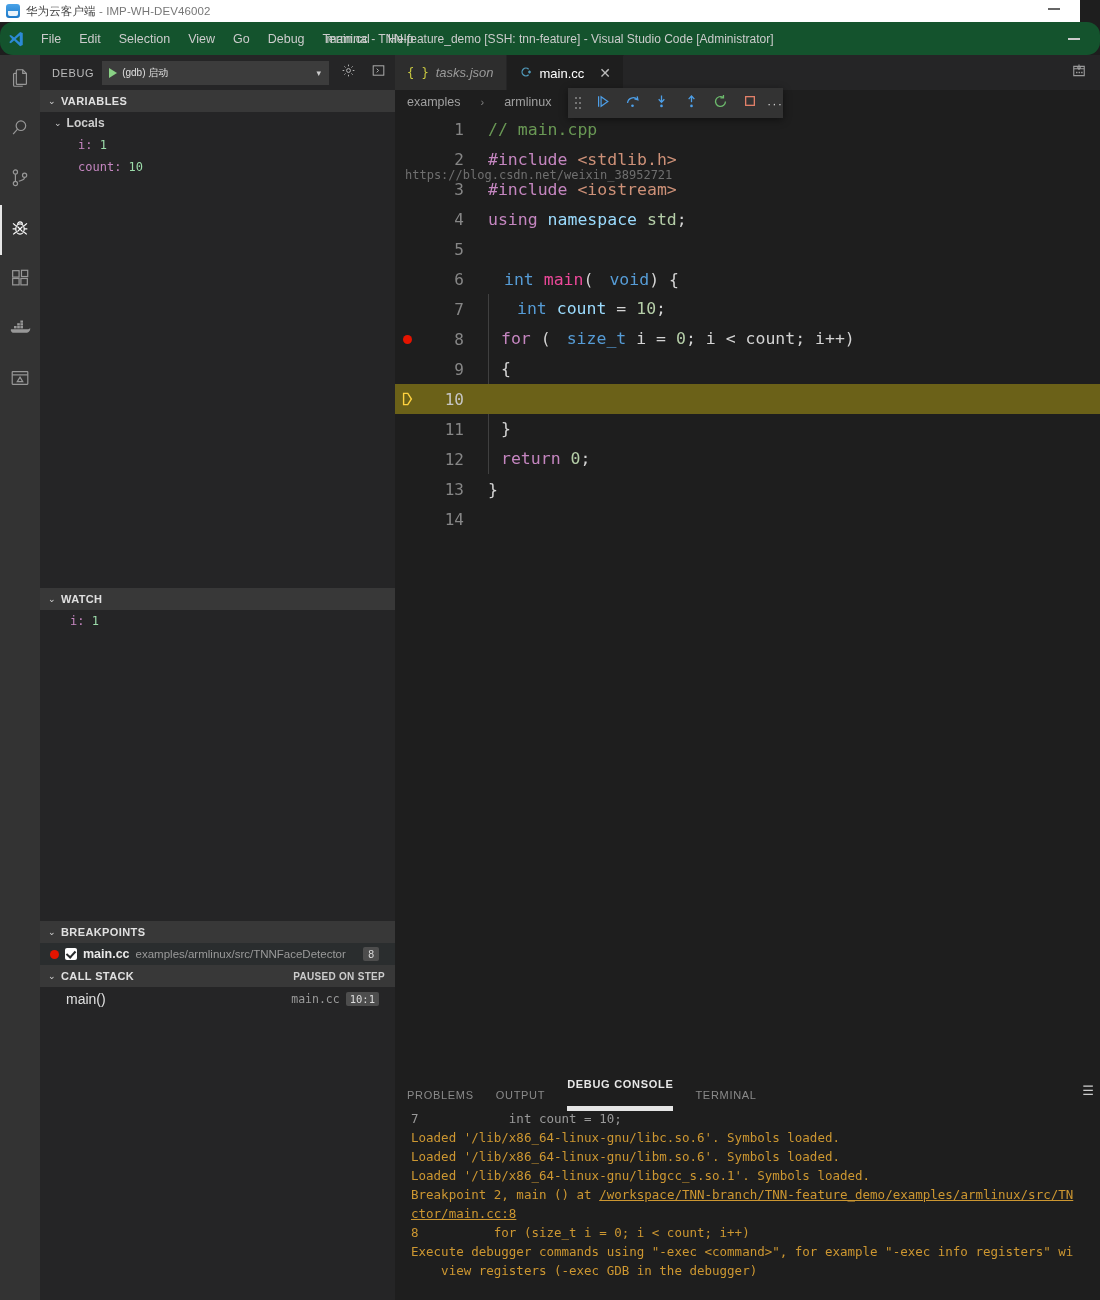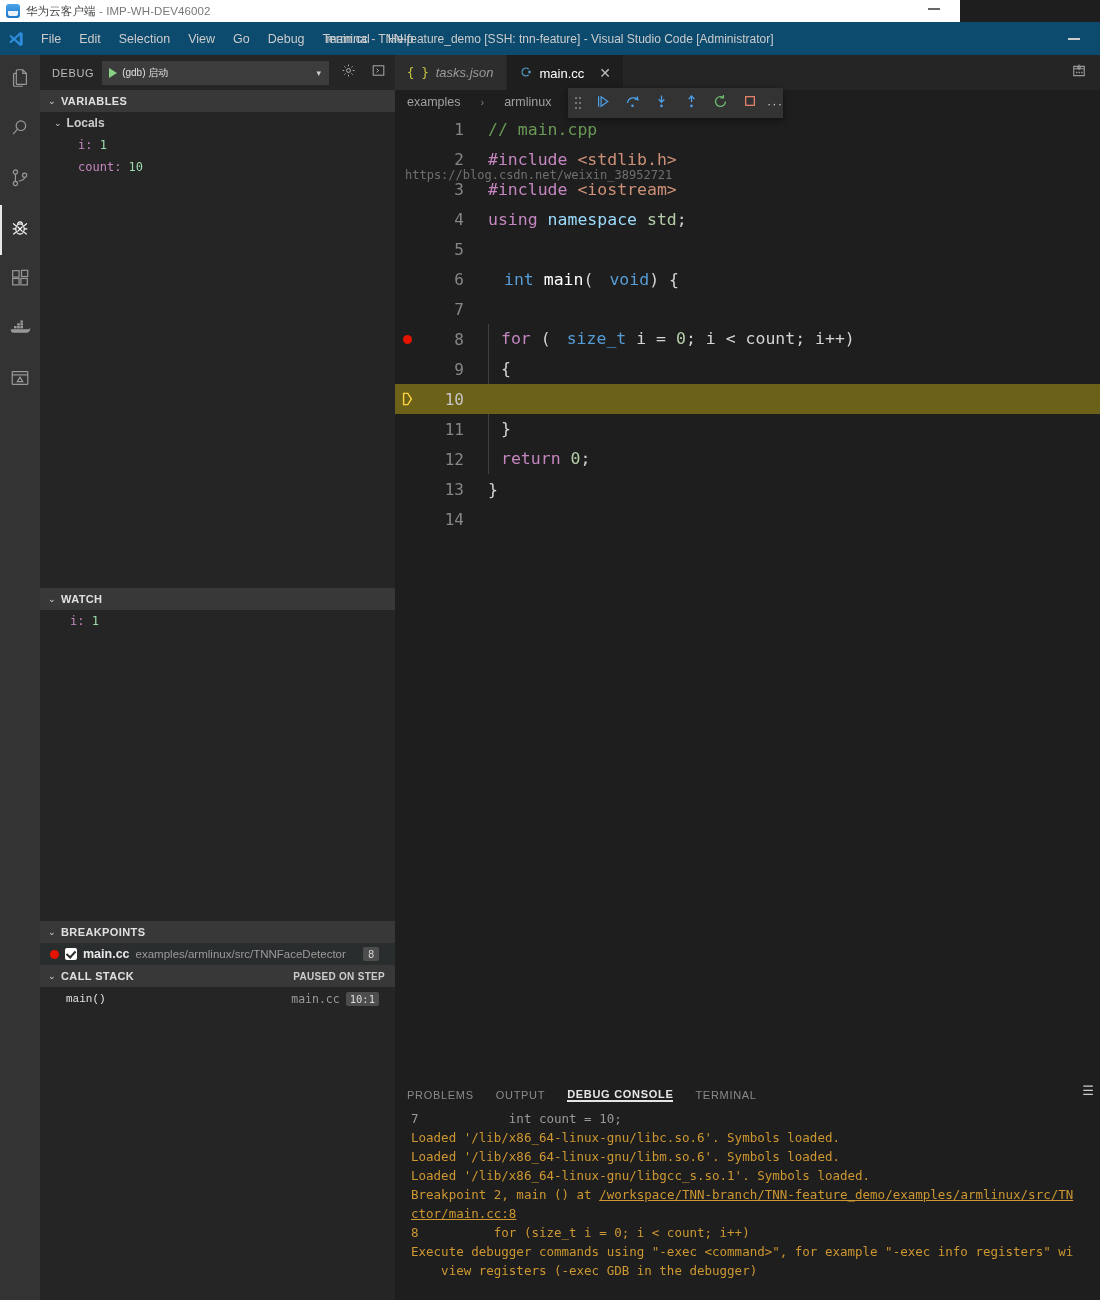--- a/index.html
+++ b/index.html
@@ -6,42 +6,42 @@
   html, body {
     width: 1100px; height: 1300px;
     background: #1e1e1e;
     font-family: "Liberation Sans", sans-serif;
     overflow: hidden;
   }
   .app { position: relative; width: 1100px; height: 1300px; }
 
   
   .host-title {
-    position: absolute; left:0; top:0; width:960px; height:22px;
+    position: absolute; left:0; top:0; width:1080px; height:22px;
     background:#ffffff; display:flex; align-items:center; padding-left:6px;
   }
   .host-logo {
     width:14px; height:14px; border-radius:3px;
     background: linear-gradient(#4aa3e8,#1c78c8);
     position:relative; margin-right:6px; flex:0 0 auto;
   }
   .host-logo:after{
     content:""; position:absolute; left:2px; top:7px; width:10px; height:5px;
     background:#eaf3fb; border-radius:0 0 2px 2px;
   }
   .host-title-text { font-size:11.5px; color:#444; letter-spacing:.1px; }
   .host-title-text .dim { color:#777; }
   .host-min {
     position:absolute; right:20px; top:8px; width:12px; height:2px; background:#666;
   }
 
   
   .vs-titlebar {
     position:absolute; left:0; top:22px; width:1100px; height:33px;
-    background:#0c4a6e; display:flex; align-items:center;
+    background:#14532d; display:flex; align-items:center;border-radius:13px;
   }
   .vs-logo { width:32px; height:33px; display:flex; align-items:center; justify-content:center; }
   .menu { display:flex; align-items:center; gap:0px; }
   .menu-item {
     font-size:12.5px; color:#cccccc; padding:4px 9px; white-space:nowrap;
   }
   .vs-title-center {
     position:absolute; left:0; right:0; text-align:center;
     font-size:12px; color:#cccccc; pointer-events:none;
   }
@@ -117,21 +117,21 @@
     border:solid #2a2d2e; border-width:0 2px 2px 0; transform:rotate(42deg);
   }
   .bp-file { color:#e8e8e8; font-weight:bold; }
   .bp-path { color:#9a9a9a; font-size:11.5px; }
   .bp-line {
     margin-left:auto; margin-right:16px; background:#4d4d4d; color:#dcdcdc;
     font-size:10.5px; padding:1px 5px; border-radius:2px;
   }
 
   .cs-row { height:22px; display:flex; align-items:center; padding-left:26px; font-size:13px; }
-  .cs-name { font-family:Liberation Mono, monospace; font-size:11px; color:#e0e0e0; }
+  .cs-name { font-family:Liberation Sans, sans-serif; font-size:14px; color:#e0e0e0; }
   .cs-src { margin-left:auto; color:#9a9a9a; font-size:11.5px; font-family:"DejaVu Sans Mono","Liberation Mono",monospace;}
   .cs-pos { margin-left:6px; margin-right:16px; background:#4d4d4d; color:#dcdcdc;
             font-size:10.5px; padding:1px 4px; border-radius:2px;
             font-family:"DejaVu Sans Mono","Liberation Mono",monospace; }
 
   
   .editor-group { position:absolute; left:395px; top:55px; width:705px; height:1022px; background:#1e1e1e; }
   .tabbar { height:35px; background:#252526; display:flex; align-items:stretch; position:relative; }
   .tab {
     display:flex; align-items:center; gap:7px; padding:0 12px;
@@ -181,30 +181,30 @@
   .cline.current .lnum { color:#c6c6c6; }
   .ctext { flex:1 1 auto; padding-left:10px; color:#d4d4d4; }
   .ind {
     border-left:1px solid #404040; display:inline-block; height:30px;
     vertical-align:middle; margin-right:-1px;
   }
   .kw   { color:#569cd6;margin-left:16px; }   
   .kw2  { color:#c586c0; }   
   .str  { color:#ce9178; }   
   .cmt  { color:#6a9955; }
-  .fn   { color:#ffffff; }
+  .fn   { color:#ec4899; }
   .num  { color:#b5cea8; }
   .id   { color:#9cdcfe; }
   .pl   { color:#d4d4d4; }
 
   
   .panel { position:absolute; left:395px; top:1077px; width:705px; height:223px; background:#1e1e1e; }
   .panel-tabs { height:32px; display:flex; align-items:center; padding-left:12px; gap:22px; }
   .p-tab { font-size:11px; letter-spacing:.7px; color:#8a8a8a; padding-top:3px; }
-  .p-tab.active { color:#e7e7e7; font-weight:bold; border-bottom:2px solid #e5e5e5; padding-bottom:0; }
+  .p-tab.active { color:#e7e7e7; font-weight:bold; border-bottom:5px solid #e5e5e5; padding-bottom:16px; }
   .console {
     position:relative; height:191px; overflow:hidden; padding-left:16px;
     font-family:"DejaVu Sans Mono","Liberation Mono",monospace; font-size:12.5px;
     line-height:19px; color:#cccccc;
   }
   .c-amber { color:#cd9731; }
   .c-grey  { color:#9a9a9a; }
   .c-link  { color:#cd9731; text-decoration:underline; }
   .watermark {
     position:absolute; left:405px; top:168px; font-size:12px; color:#8a8a8a; opacity:.75;
@@ -511,21 +511,21 @@
       <span class="dt-more">···</span>
     </div>
 
     <div class="code" id="code-root">
         <div class="cline"><div class="glyph"></div><div class="lnum">1</div><div class="ctext"><span class="cmt">// main.cpp</span></div></div>
         <div class="cline"><div class="glyph"></div><div class="lnum">2</div><div class="ctext"><span class="kw2">#include </span><span class="str">&lt;stdlib.h&gt;</span></div></div>
         <div class="cline"><div class="glyph"></div><div class="lnum">3</div><div class="ctext"><span class="kw2">#include </span><span class="str">&lt;iostream&gt;</span></div></div>
         <div class="cline"><div class="glyph"></div><div class="lnum">4</div><div class="ctext"><span class="kw2">using </span><span class="id">namespace </span><span class="num">std</span><span class="pl">;</span></div></div>
         <div class="cline"><div class="glyph"></div><div class="lnum">5</div><div class="ctext"></div></div>
         <div class="cline"><div class="glyph"></div><div class="lnum">6</div><div class="ctext"><span class="kw">int </span><span class="fn">main</span><span class="pl">(</span><span class="kw">void</span><span class="pl">) {</span></div></div>
-        <div class="cline"><div class="glyph"></div><div class="lnum">7</div></div>
+        <div class="cline"><div class="glyph"></div><div class="lnum">7</div><div class="ctext"><span class="ind" style="width:14px"></span><span class="kw">int </span><span class="id">count </span><span class="pl">= </span><span class="num">10</span><span class="pl">;</span></div></div>
         <div class="cline"><div class="glyph"><span class="bpdot"></span></div><div class="lnum">8</div><div class="ctext"><span class="ind" style="width:14px"></span><span class="kw2">for </span><span class="pl">(</span><span class="kw">size_t </span><span class="pl">i </span><span class="pl">= </span><span class="num">0</span><span class="pl">; i &lt; </span><span class="pl">count</span><span class="pl">; i++)</span></div></div>
         <div class="cline"><div class="glyph"></div><div class="lnum">9</div><div class="ctext"><span class="ind" style="width:14px"></span><span class="pl">{</span></div></div>
         <div class="cline current"><div class="glyph"><span class="cur-arrow"><svg width="11" height="14" viewBox="0 0 11 14" fill="none" stroke="#ffd23f" stroke-width="1.4">
                 <path d="M1.6 1.4h4.2L9.4 7l-3.6 5.6H1.6z"></path>
               </svg></span></div><div class="lnum">10</div></div>
         <div class="cline"><div class="glyph"></div><div class="lnum">11</div><div class="ctext"><span class="ind" style="width:14px"></span><span class="pl">}</span></div></div>
         <div class="cline"><div class="glyph"></div><div class="lnum">12</div><div class="ctext"><span class="ind" style="width:14px"></span><span class="kw2">return </span><span class="num">0</span><span class="pl">;</span></div></div>
         <div class="cline"><div class="glyph"></div><div class="lnum">13</div><div class="ctext"><span class="pl">}</span></div></div>
         <div class="cline"><div class="glyph"></div><div class="lnum">14</div><div class="ctext"></div></div>
       </div>

